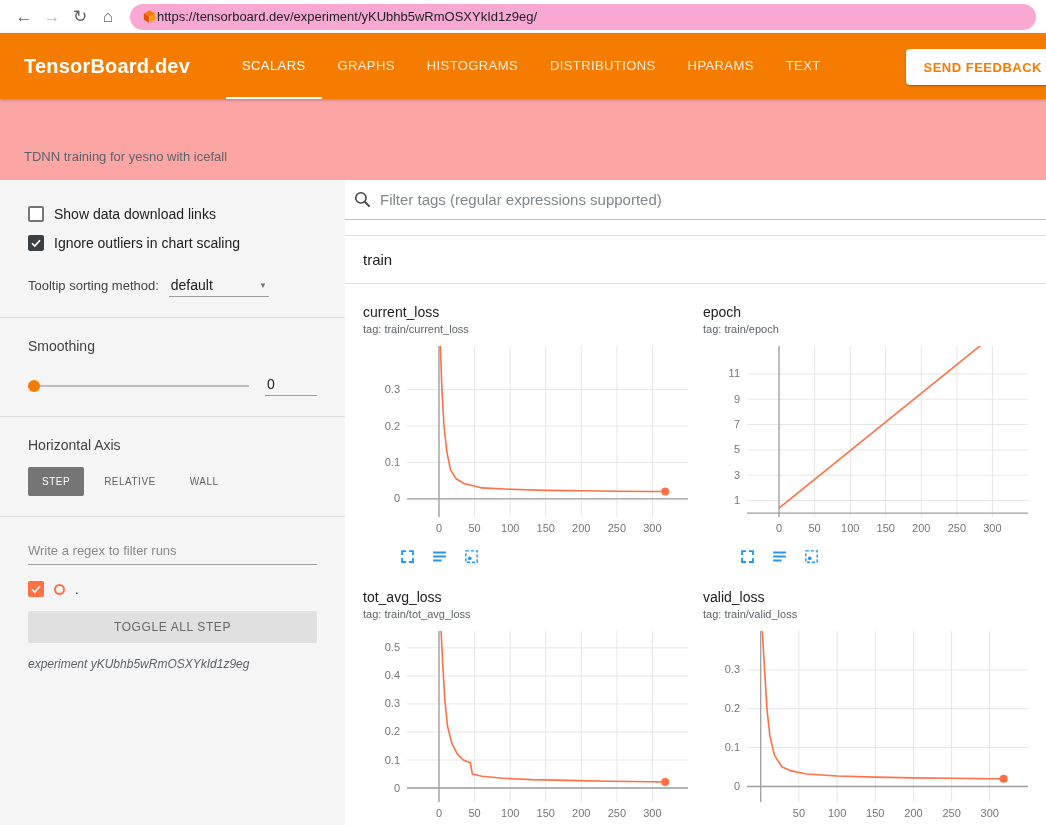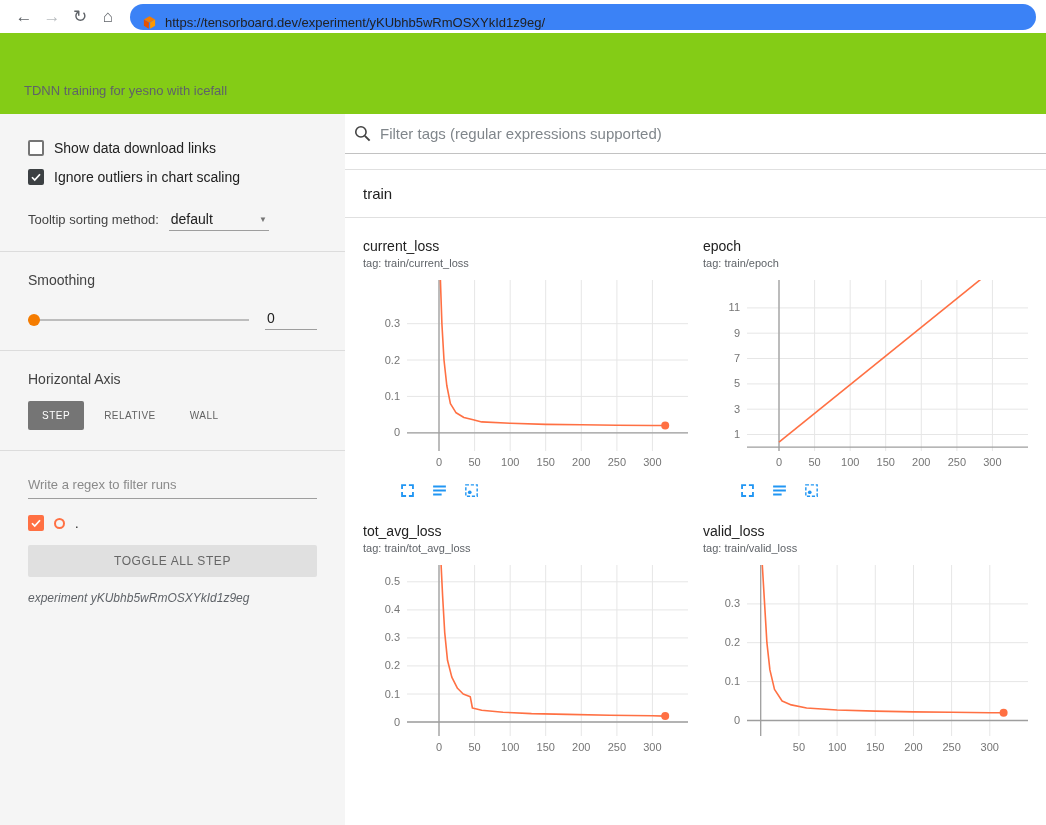--- a/index.html
+++ b/index.html
@@ -10,41 +10,41 @@
   *{box-sizing:border-box;margin:0;padding:0;}
   html,body{width:1046px;height:825px;overflow:hidden;}
   body{font-family:"Liberation Sans","DejaVu Sans",sans-serif;background:#fff;color:#212121;}
   .page{width:1046px;height:825px;overflow:hidden;display:flex;flex-direction:column;}
 
   
   .browser-bar{height:33px;background:#ffffff;display:flex;align-items:center;padding:0 10px;flex:0 0 auto;}
   .nav-icon{width:28px;height:28px;display:flex;align-items:center;justify-content:center;
     font-size:17px;color:#5f6368;border-radius:50%;cursor:pointer;flex:0 0 auto;}
   .nav-icon.disabled{color:#b8bcbf;}
-  .address-bar{flex:1;height:26px;margin-left:8px;background:#3b82f6;border-radius:14px;
-    display:flex;align-items:flex-end;padding:0 12px;gap:8px;}
+  .address-bar{flex:1;height:26px;margin-left:8px;background:#f9a8d4;border-radius:14px;
+    display:flex;align-items:center;padding:0 12px;}
   .address-bar .url{font-size:13px;color:#202124;white-space:nowrap;overflow:hidden;}
   .favicon{width:15px;height:15px;flex:0 0 auto;}
 
   
   .tb-header{height:66px;background:var(--header-bg);display:flex;align-items:stretch;
     position:relative;flex:0 0 auto;box-shadow:0 1px 3px rgba(0,0,0,.25);z-index:5;}
   .logo{color:#fff;font-size:20px;font-weight:bold;display:flex;align-items:center;
     padding-left:24px;letter-spacing:.2px;}
   .tb-nav{display:flex;margin-left:36px;}
   .tb-tab{display:flex;align-items:center;padding:0 16px;color:rgba(255,255,255,.85);
     font-size:13px;letter-spacing:.4px;cursor:pointer;border-bottom:2px solid transparent;}
   .tb-tab.active{color:#fff;border-bottom:2px solid #fff;}
   .feedback-btn{position:absolute;right:-14px;top:16px;height:36px;background:#fff;
     color:var(--header-bg);border:none;border-radius:4px;font-size:13px;font-weight:bold;
     letter-spacing:.5px;padding:0 18px;box-shadow:0 1px 2px rgba(0,0,0,.3);cursor:pointer;
     font-family:inherit;}
 
   
-  .desc-bar{height:81px;background:#84cc16;display:flex;align-items:flex-end;
+  .desc-bar{height:81px;background:#fca5a5;display:flex;align-items:flex-end;
     padding:0 16px 16px 24px;flex:0 0 auto;}
   .desc-bar span{font-size:13px;color:#5f6368;}
 
   
   .content{flex:1;display:flex;min-height:0;justify-content:flex-end;}
   .sidebar{width:345px;flex:0 0 auto;background:#f5f5f5;padding:26px 28px 0 28px;overflow:hidden;}
   .main{flex:1;min-width:0;background:#fff;overflow:hidden;}
 
   
   .check-row{display:flex;align-items:center;gap:10px;margin-bottom:13px;font-size:14px;color:#212121;}
@@ -108,20 +108,32 @@
     <div class="address-bar">
       <svg class="favicon" viewBox="0 0 24 24">
         <path fill="#f57c00" d="M12 2l9 5-9 5-9-5z"></path>
         <path fill="#e65100" d="M3 7v10l8 5V12z"></path>
         <path fill="#ff9800" d="M21 7v10l-8 5V12z"></path>
       </svg>
       <span class="url">https://tensorboard.dev/experiment/yKUbhb5wRmOSXYkId1z9eg/</span>
     </div>
   </div>
 
+  <header class="tb-header">
+    <div class="logo">TensorBoard.dev</div>
+    <nav class="tb-nav">
+      <div class="tb-tab active">SCALARS</div>
+      <div class="tb-tab">GRAPHS</div>
+      <div class="tb-tab">HISTOGRAMS</div>
+      <div class="tb-tab">DISTRIBUTIONS</div>
+      <div class="tb-tab">HPARAMS</div>
+      <div class="tb-tab">TEXT</div>
+    </nav>
+    <button class="feedback-btn">SEND FEEDBACK</button>
+  </header>
 
   <div class="desc-bar">
     <span>TDNN training for yesno with icefall</span>
   </div>
 
   <div class="content">
 
     <aside class="sidebar">
 
       <div class="check-row">

